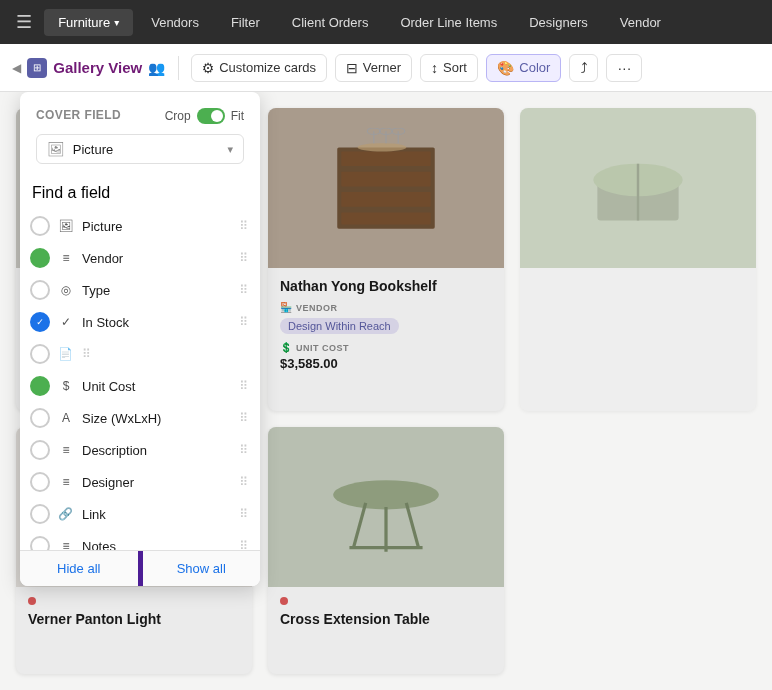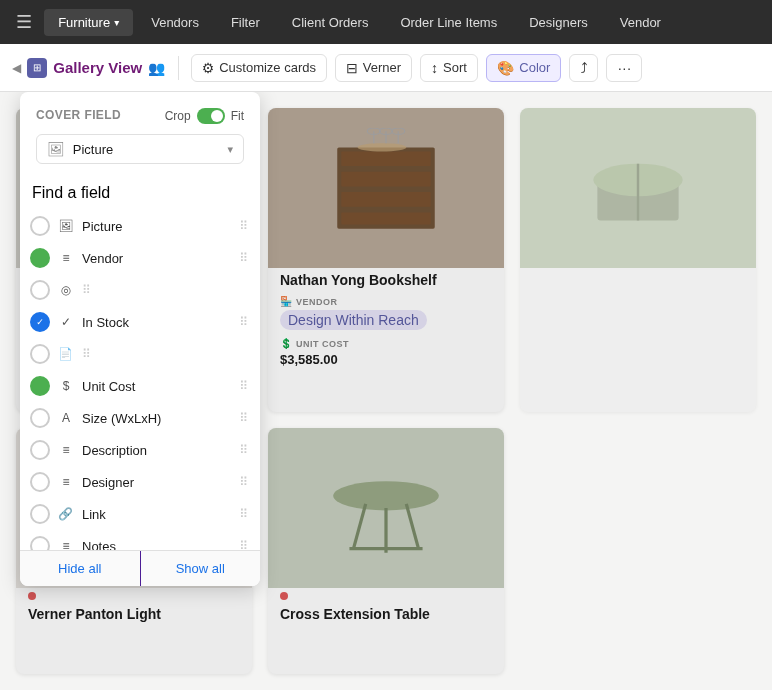--- a/index.html
+++ b/index.html
@@ -55,24 +55,24 @@
     }
     .card-image {
       height: 160px; background: #e8e8e8; overflow: hidden; display: flex;
       align-items: center; justify-content: center;
     }
     .card-image.chair-bg { background: #d0cec8; }
     .card-image.bookshelf-bg { background: #b8a898; }
     .card-image.chair2-bg { background: #e8e4e0; }
     .card-image.table-bg { background: #c8d0c0; }
     .card-image.lamp-bg { background: #d8d8d0; }
-    .card-body { padding: 4px 12px 12px; }
+    .card-body { padding: 10px 12px 12px; }
     .card-title { font-size: 14px; font-weight: 700; color: #1a1a1a; margin-bottom: 8px; }
     .card-label { font-size: 9px; font-weight: 600; color: #888; letter-spacing: 0.5px; text-transform: uppercase; display: flex; align-items: center; gap: 3px; margin-bottom: 3px; }
-    .card-vendor-badge { display: inline-block; background: #e8e4f8; color: #5b5ea6; font-size: 14px; padding: 2px 8px; border-radius: 12px; margin-bottom: 8px; }
+    .card-vendor-badge { display: inline-block; background: #e8e4f8; color: #5b5ea6; font-size: 11px; padding: 2px 8px; border-radius: 12px; margin-bottom: 8px; }
     .card-price { font-size: 13px; font-weight: 600; color: #1a1a1a; }
     .color-dot { width: 8px; height: 8px; border-radius: 50%; background: #e05a5a; display: inline-block; margin-right: 4px; }
 
     
     .dropdown-panel {
       position: absolute; top: 0; left: 20px; width: 240px; background: #fff;
       border-radius: 8px; box-shadow: 0 4px 20px rgba(0,0,0,0.18);
       z-index: 100; padding-bottom: 0; overflow: hidden;
     }
     .panel-header { padding: 16px 16px 8px; }
@@ -106,21 +106,21 @@
     .field-name { flex: 1; font-size: 13px; color: #1a1a1a; }
     .field-drag { color: #ccc; font-size: 12px; cursor: grab; }
 
     .panel-footer {
       display: flex; border-top: 1px solid #e0e0e0; background: #fafafa;
     }
     .panel-footer-btn {
       flex: 1; padding: 10px; text-align: center; font-size: 13px;
       color: #1b72e8; cursor: pointer; font-weight: 500;
     }
-    .panel-footer-btn:first-child { border-right: 1px solid #4c1d95; }
+    .panel-footer-btn:first-child { border-right: 5px solid #4c1d95; }
   </style>
 </head>
 <body>
 
 <div class="nav-bar">
   <span class="nav-hamburger">☰</span>
   <div class="nav-tab active">
     <span>Furniture</span>
     <span class="dropdown-arrow">▾</span>
   </div>
@@ -326,20 +326,21 @@
       <div class="field-row">
         <div class="field-visibility visible-green"></div>
         <span class="field-icon">≡</span>
         <span class="field-name">Vendor</span>
         <span class="field-drag">⠿</span>
       </div>
 
       <div class="field-row">
         <div class="field-visibility"></div>
         <span class="field-icon">◎</span>
+        <span class="field-name">Type</span>
         <span class="field-drag">⠿</span>
       </div>
 
       <div class="field-row">
         <div class="field-visibility checked-blue">
           <span style="color:#fff;font-size:9px;">✓</span>
         </div>
         <span class="field-icon">✓</span>
         <span class="field-name">In Stock</span>
         <span class="field-drag">⠿</span>

